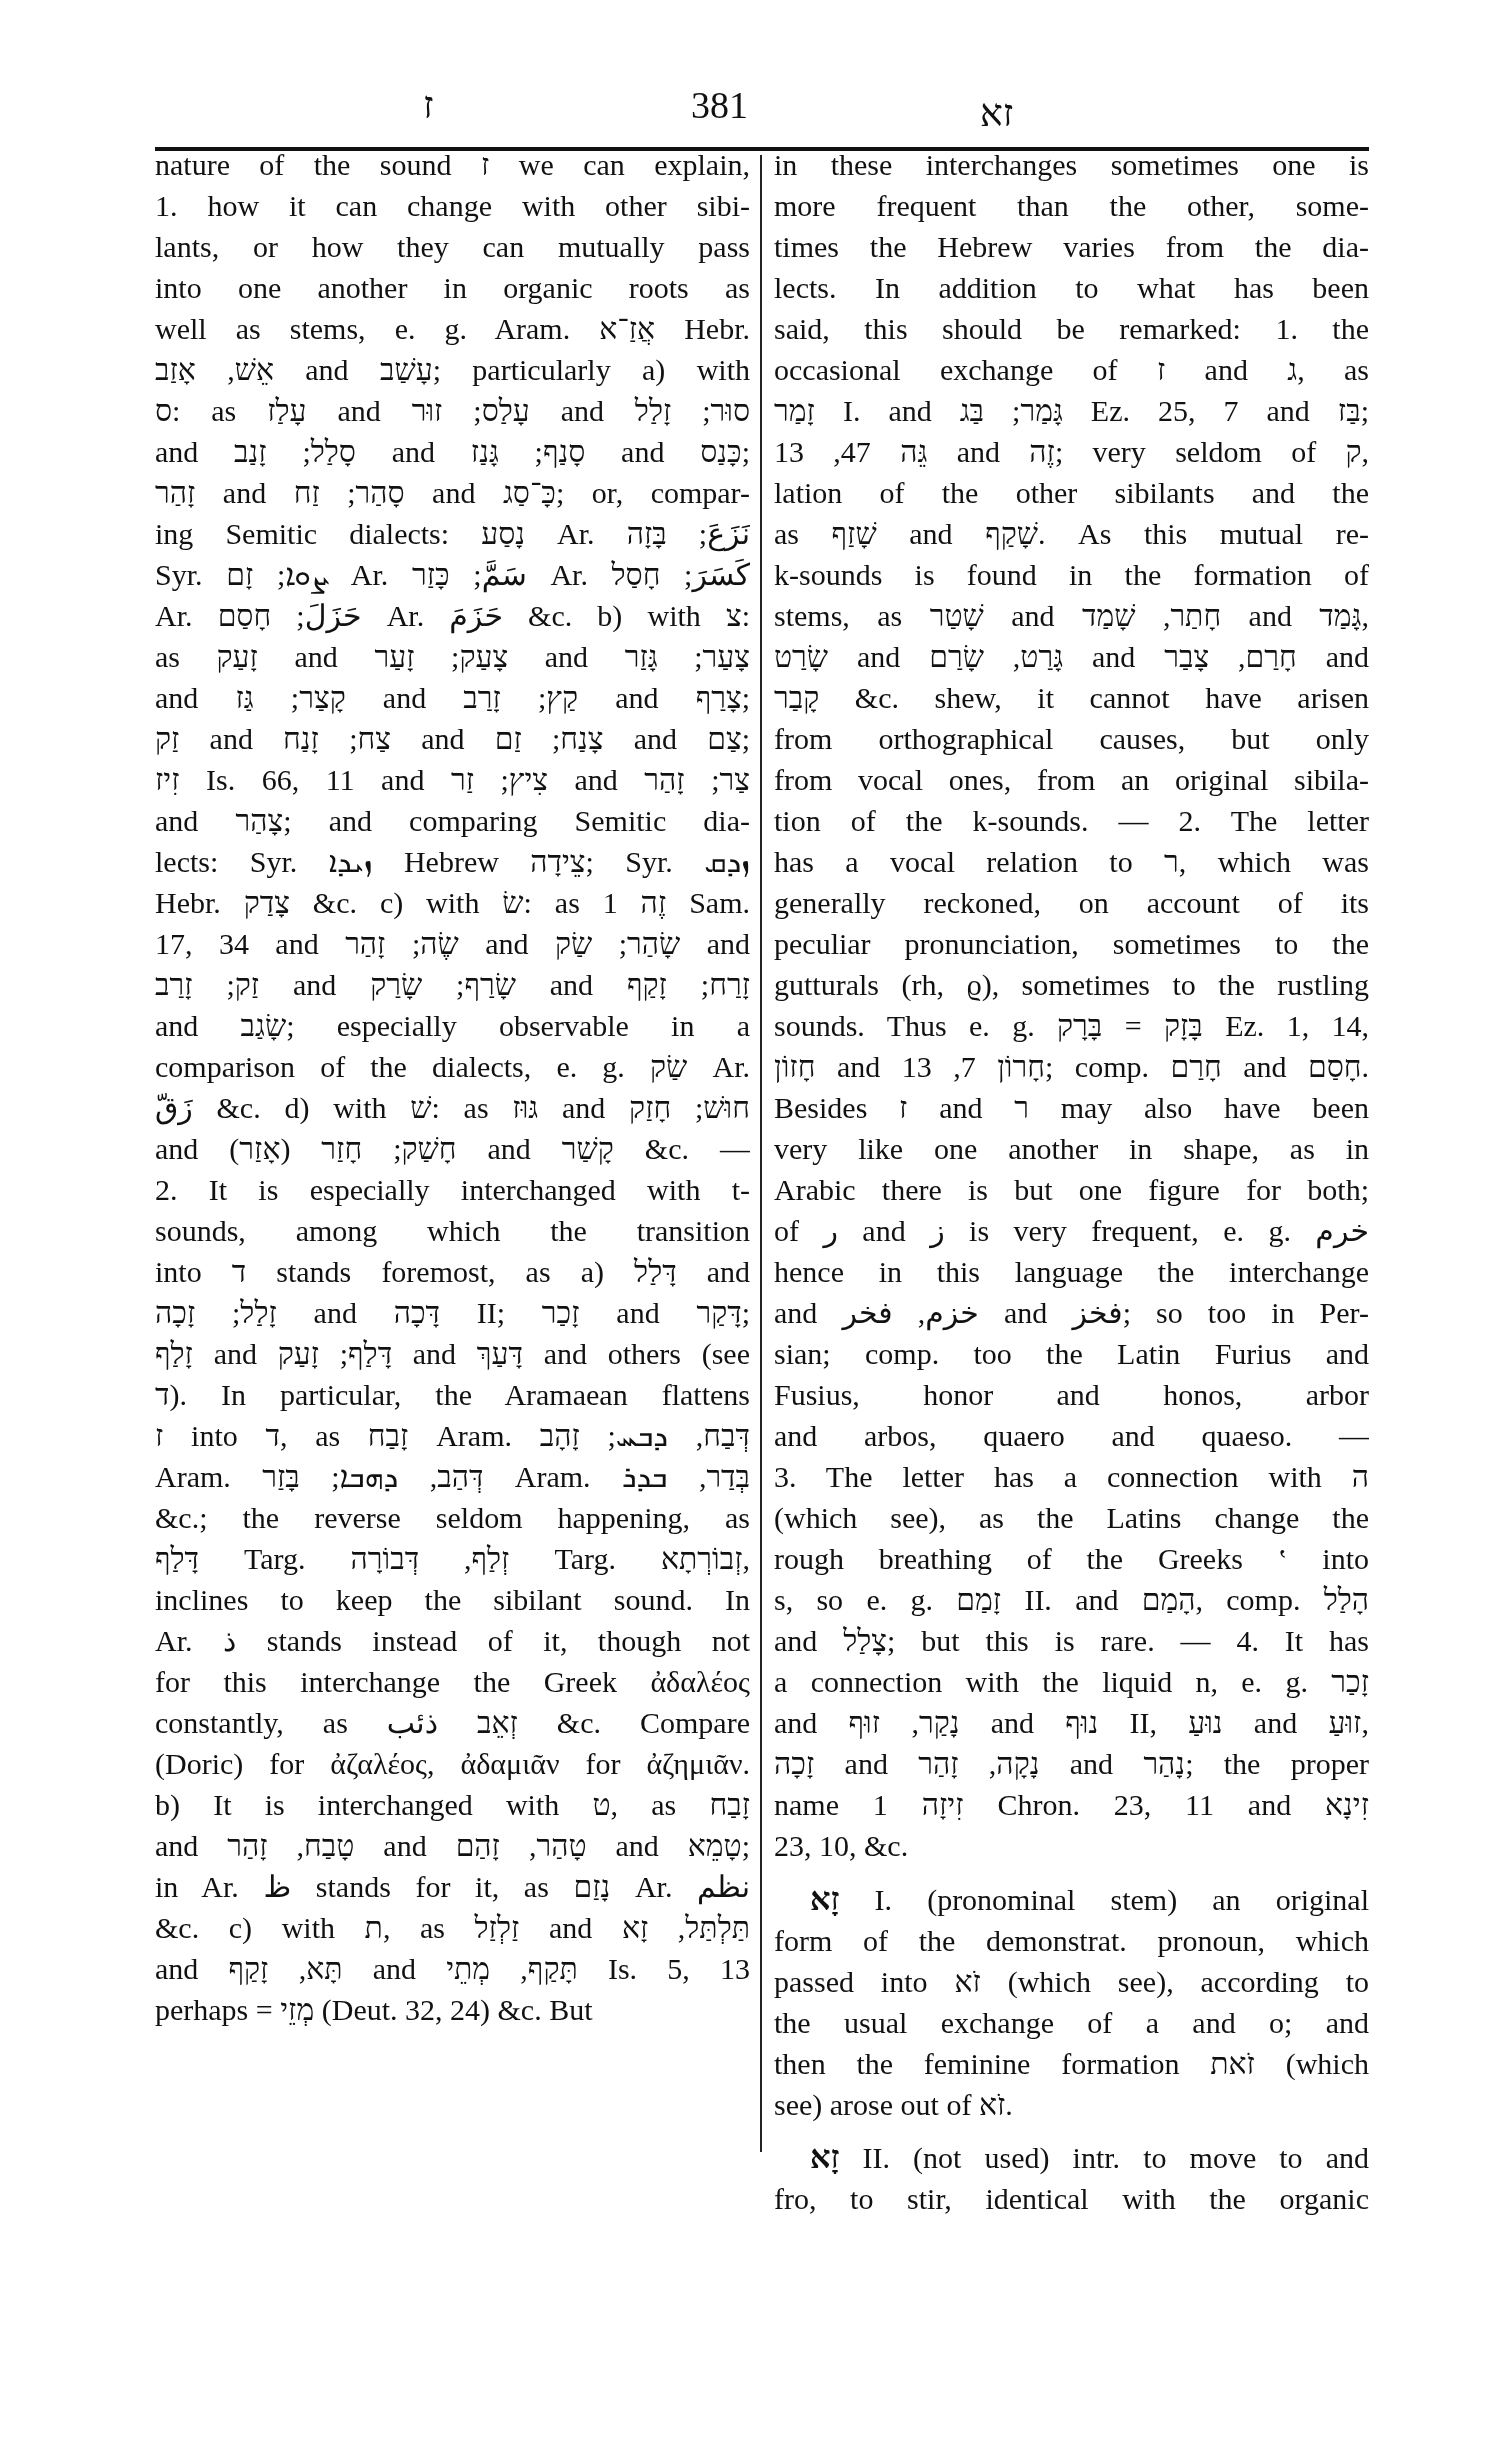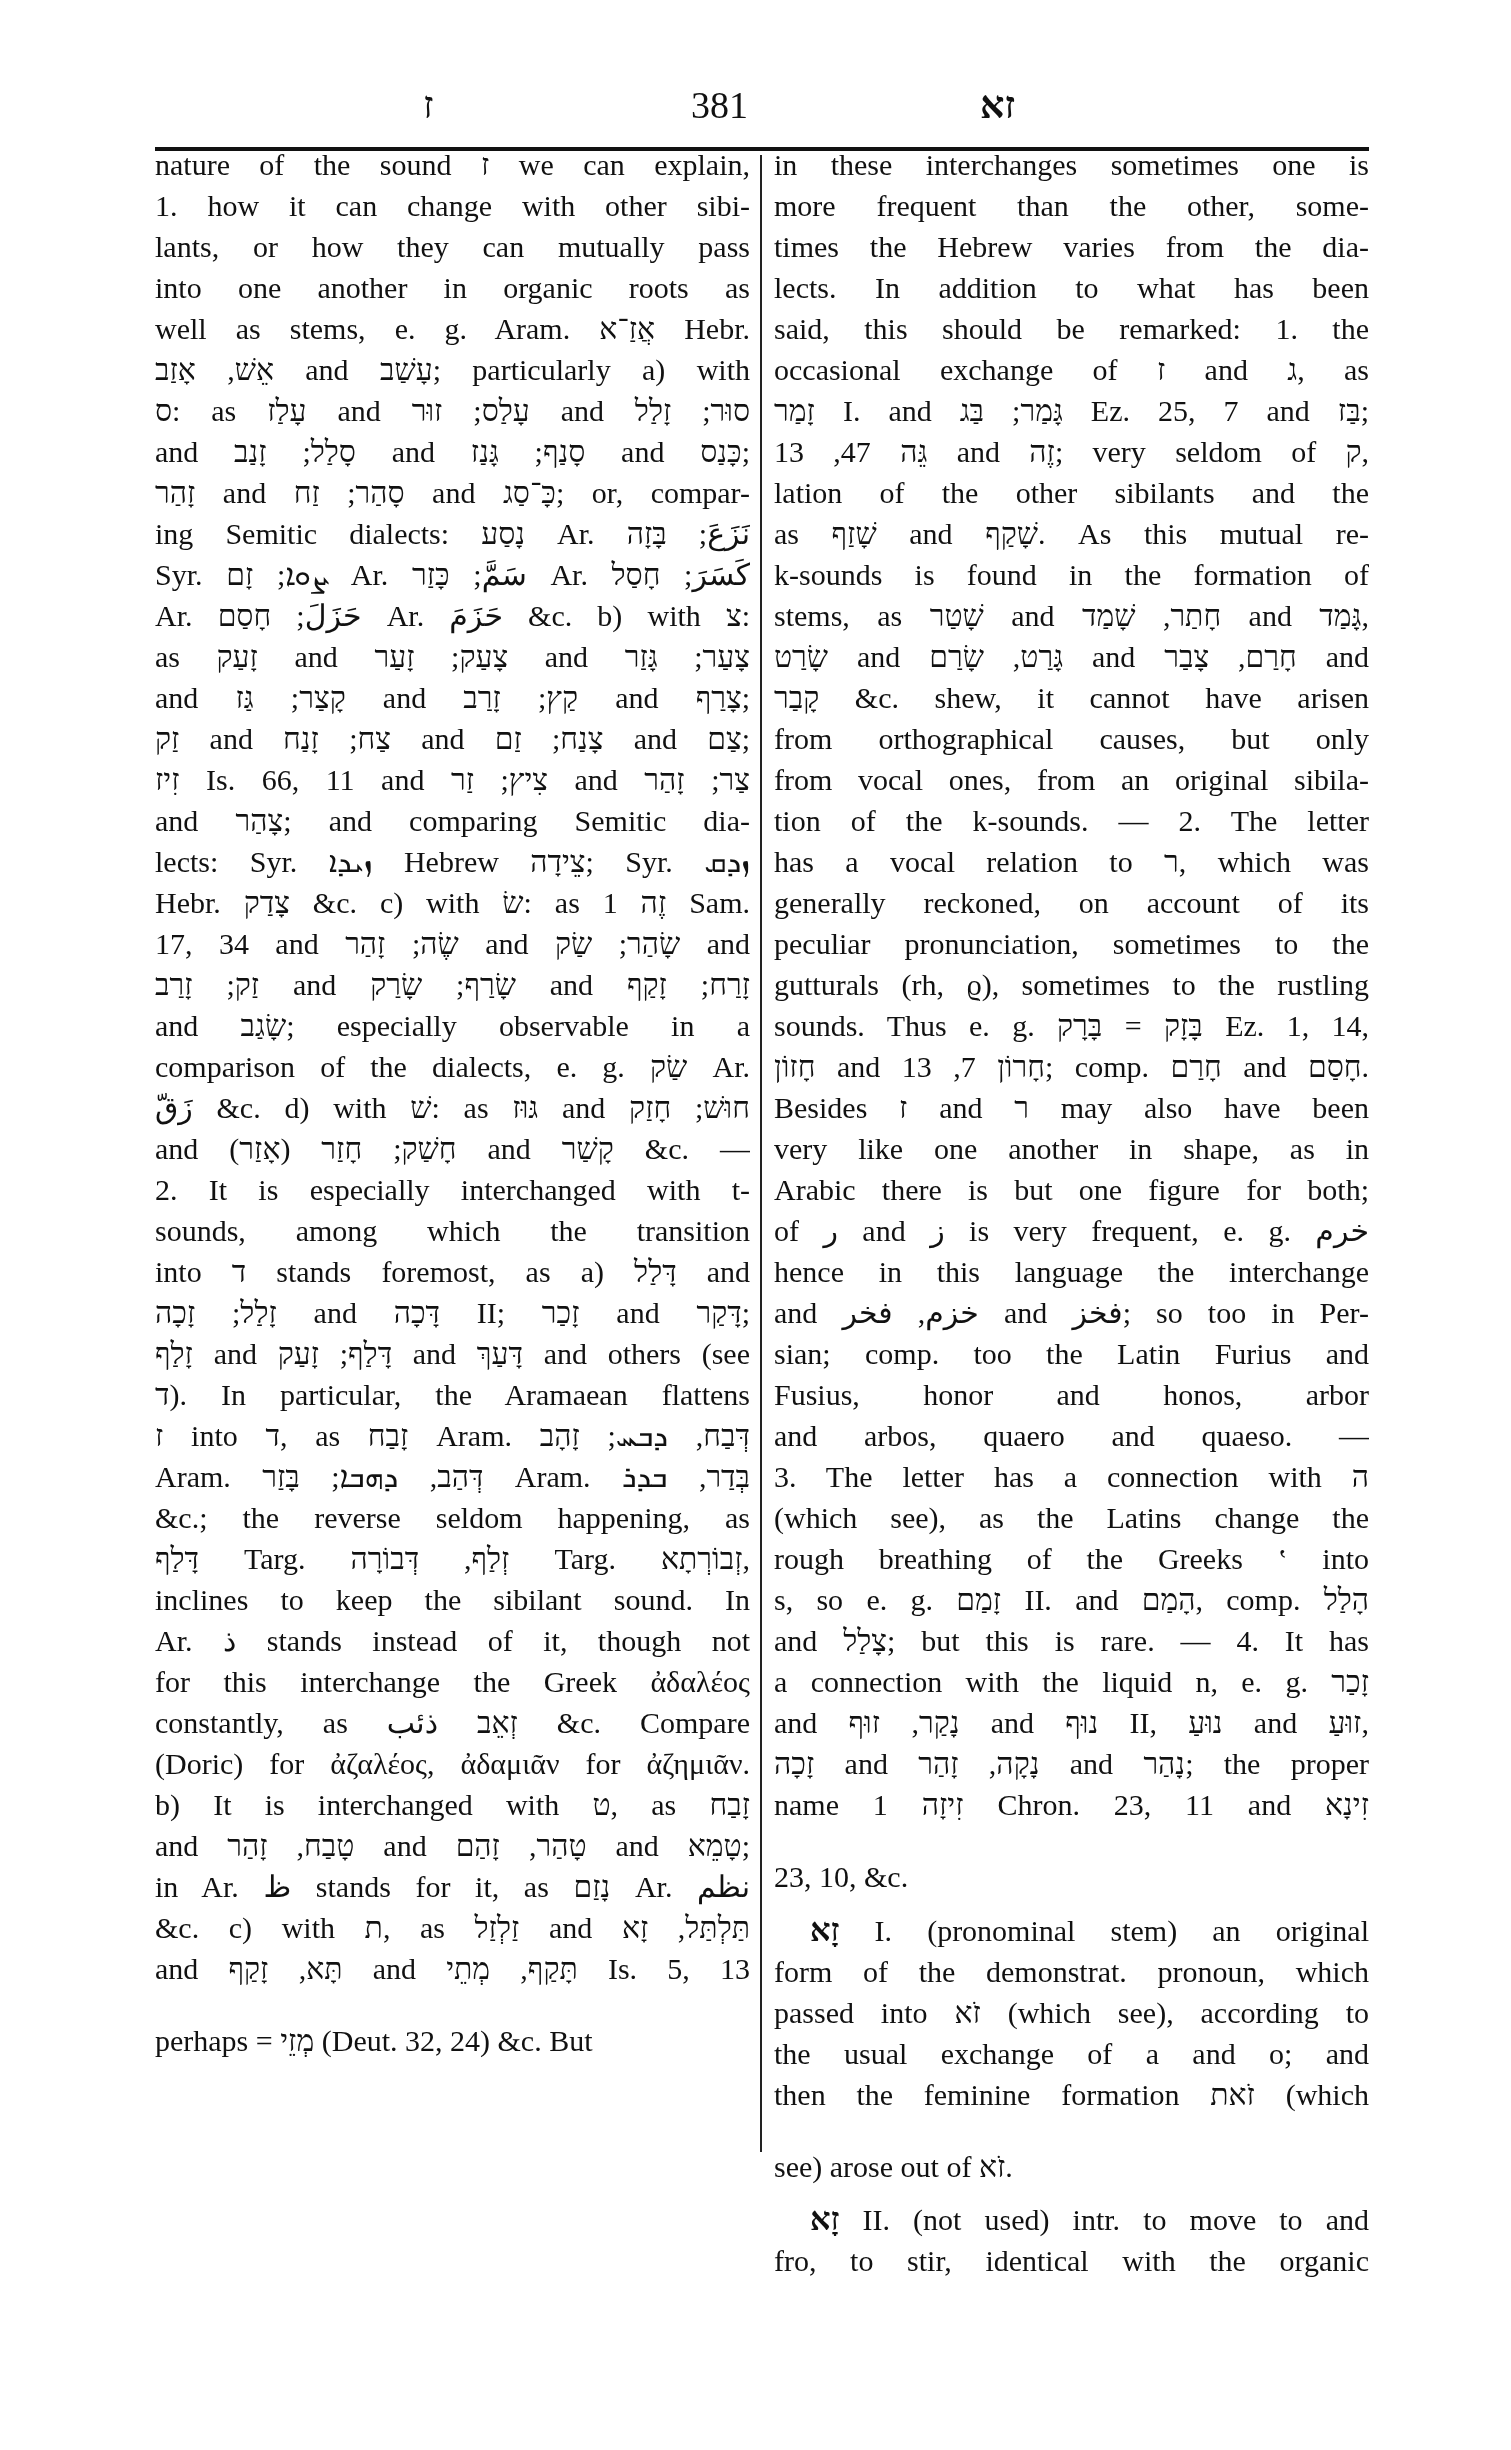--- a/index.html
+++ b/index.html
@@ -5,37 +5,37 @@
   html, body { margin: 0; padding: 0; background: #ffffff; }
   body {
     width: 1512px; height: 2450px; position: relative; overflow: hidden;
     font-family: "Liberation Serif", "DejaVu Serif", serif; color: #111;
   }
   .header {
     position: absolute; top: 83px; left: 153px; width: 1216px; height: 54px;
   }
   .hdr-left { position: absolute; left: 270px; top: 0; font-size: 38px; }
   .hdr-center { position: absolute; left: 538px; top: 0; font-size: 38px; }
-  .hdr-right { position: absolute; left: 827px; top: 0; font-size: 38px; font-weight: bold; }
+  .hdr-right { position: absolute; left: 827px; top: 8px; font-size: 38px; font-weight: normal; }
   .rule {
     position: absolute; top: 147px; left: 155px; width: 1214px; height: 3.6px;
     background: #111;
   }
   .col {
     position: absolute; top: 144px; width: 595px;
     font-size: 30px; line-height: 41px; text-align: justify;
   }
   .col.left { left: 155px; }
   .col.right { left: 774px; }
   .divider {
     position: absolute; top: 155px; left: 760px; width: 1.8px; height: 1997px;
     background: #222;
   }
   .line { display: block; white-space: nowrap; text-align-last: justify; overflow: hidden; }
-  .line.last { text-align-last: left; margin-top: 31px; }
+  .line.last { text-align-last: left; }
   .entry-gap { height: 12.6px; }
   .indent { padding-left: 36px; }
   .hw { font-weight: bold; font-size: 32px; }
 </style>
 </head>
 <body>
 
 <div class="header">
   <span class="hdr-left">ז</span>
   <span class="hdr-center">381</span>

